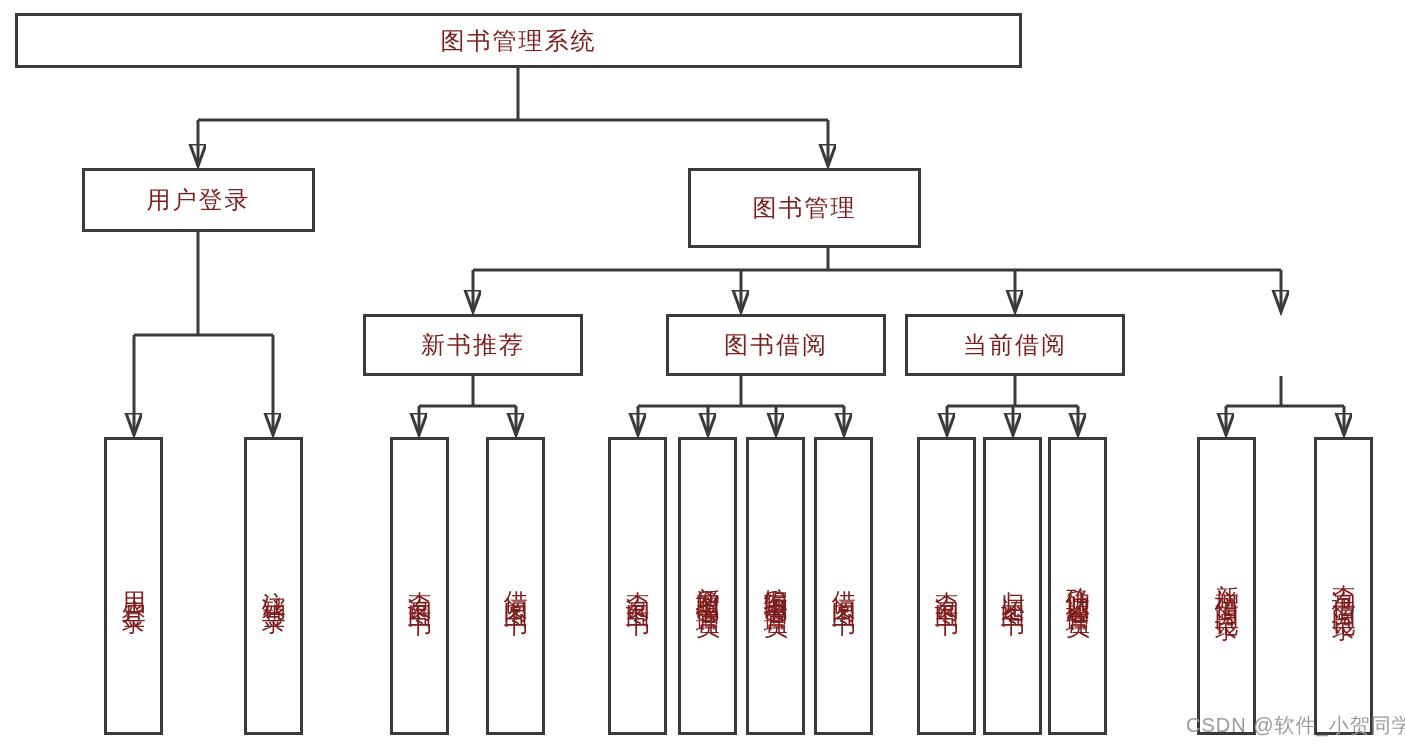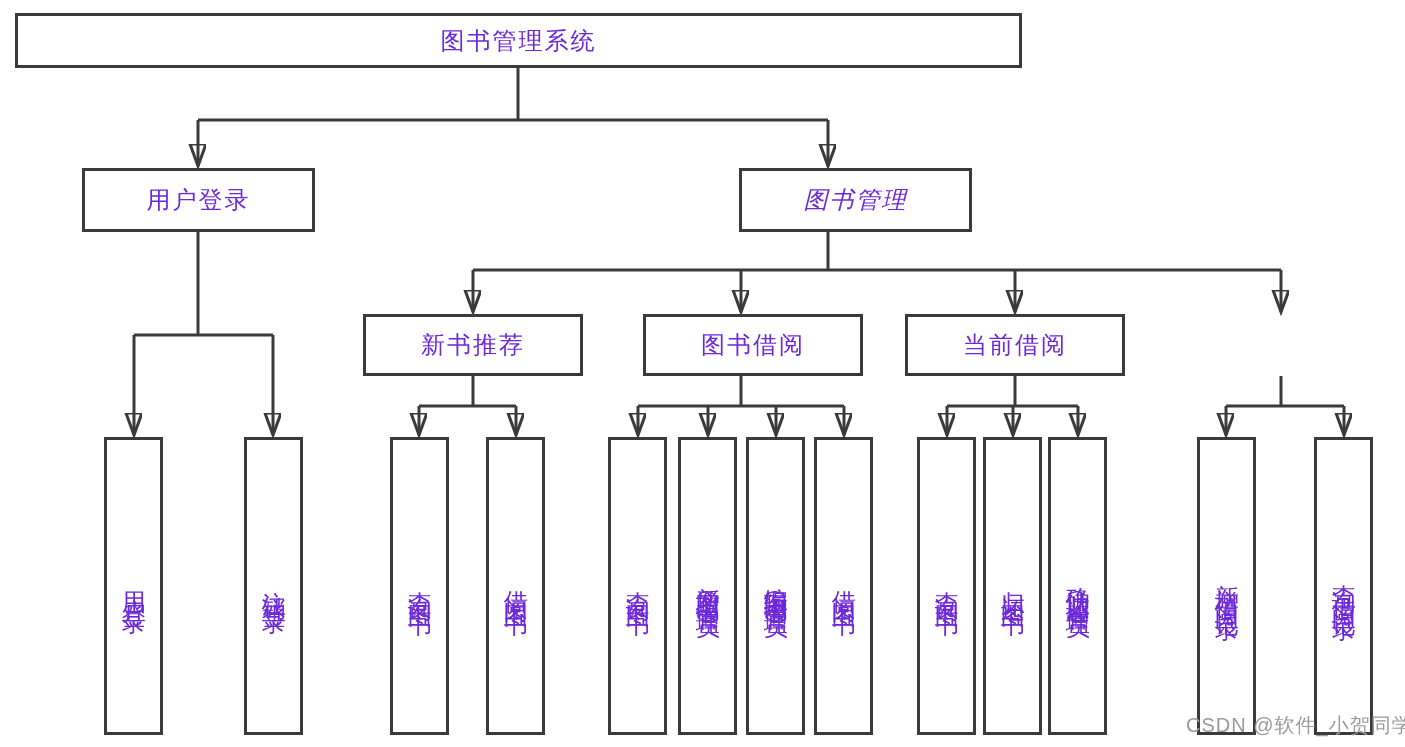--- a/index.html
+++ b/index.html
@@ -16,44 +16,44 @@
     left: 0; top: 0;
     width: 1405px; height: 747px;
     z-index: 1;
   }
   .connectors path { stroke: #3a3a3a; stroke-width: 3; fill: none; }
   .node {
     position: absolute;
     box-sizing: border-box;
     border: 3px solid #3a3a3a;
     background: #ffffff;
-    color: #6d28d9;
+    color: #7f1d1d;
     display: flex;
     align-items: center;
     justify-content: center;
     z-index: 2;
     text-align: center;
   }
   .hbox { font-size: 24px; letter-spacing: 2px; white-space: nowrap; }
   .vbox {
     writing-mode: vertical-rl;
     text-orientation: mixed;
     font-size: 24px;
     letter-spacing: 7px;
     line-height: 1.1;
     width: 59px;
     top: 437px;
     height: 298px;
   }
   .root-box   { left: 15px;  top: 13px;  width: 1007px; height: 55px; }
   .lv2-left   { left: 82px;  top: 168px; width: 233px;  height: 64px; }
-  .lv2-right  { left: 739px; top: 168px; width: 233px;  height: 64px; font-style: italic; }
+  .lv2-right  { left: 688px; top: 168px; width: 233px;  height: 80px; }
   .lv3 { top: 314px; width: 220px; height: 62px; }
   .lv3-a { left: 363px; }
-  .lv3-b { left: 643px; text-align: right; }
+  .lv3-b { left: 666px; text-align: right; }
   .lv3-c { left: 905px; text-align: center; }
   .lv3-d { left: 1171px; }
   .leaf-a1 { left: 104px; }
   .leaf-a2 { left: 244px; }
   .leaf-b1 { left: 390px; }
   .leaf-b2 { left: 486px; }
   .leaf-c1 { left: 608px; }
   .leaf-c2 { left: 678px; letter-spacing: 4px; }
   .leaf-c3 { left: 746px; letter-spacing: 4px; }
   .leaf-c4 { left: 814px; }

